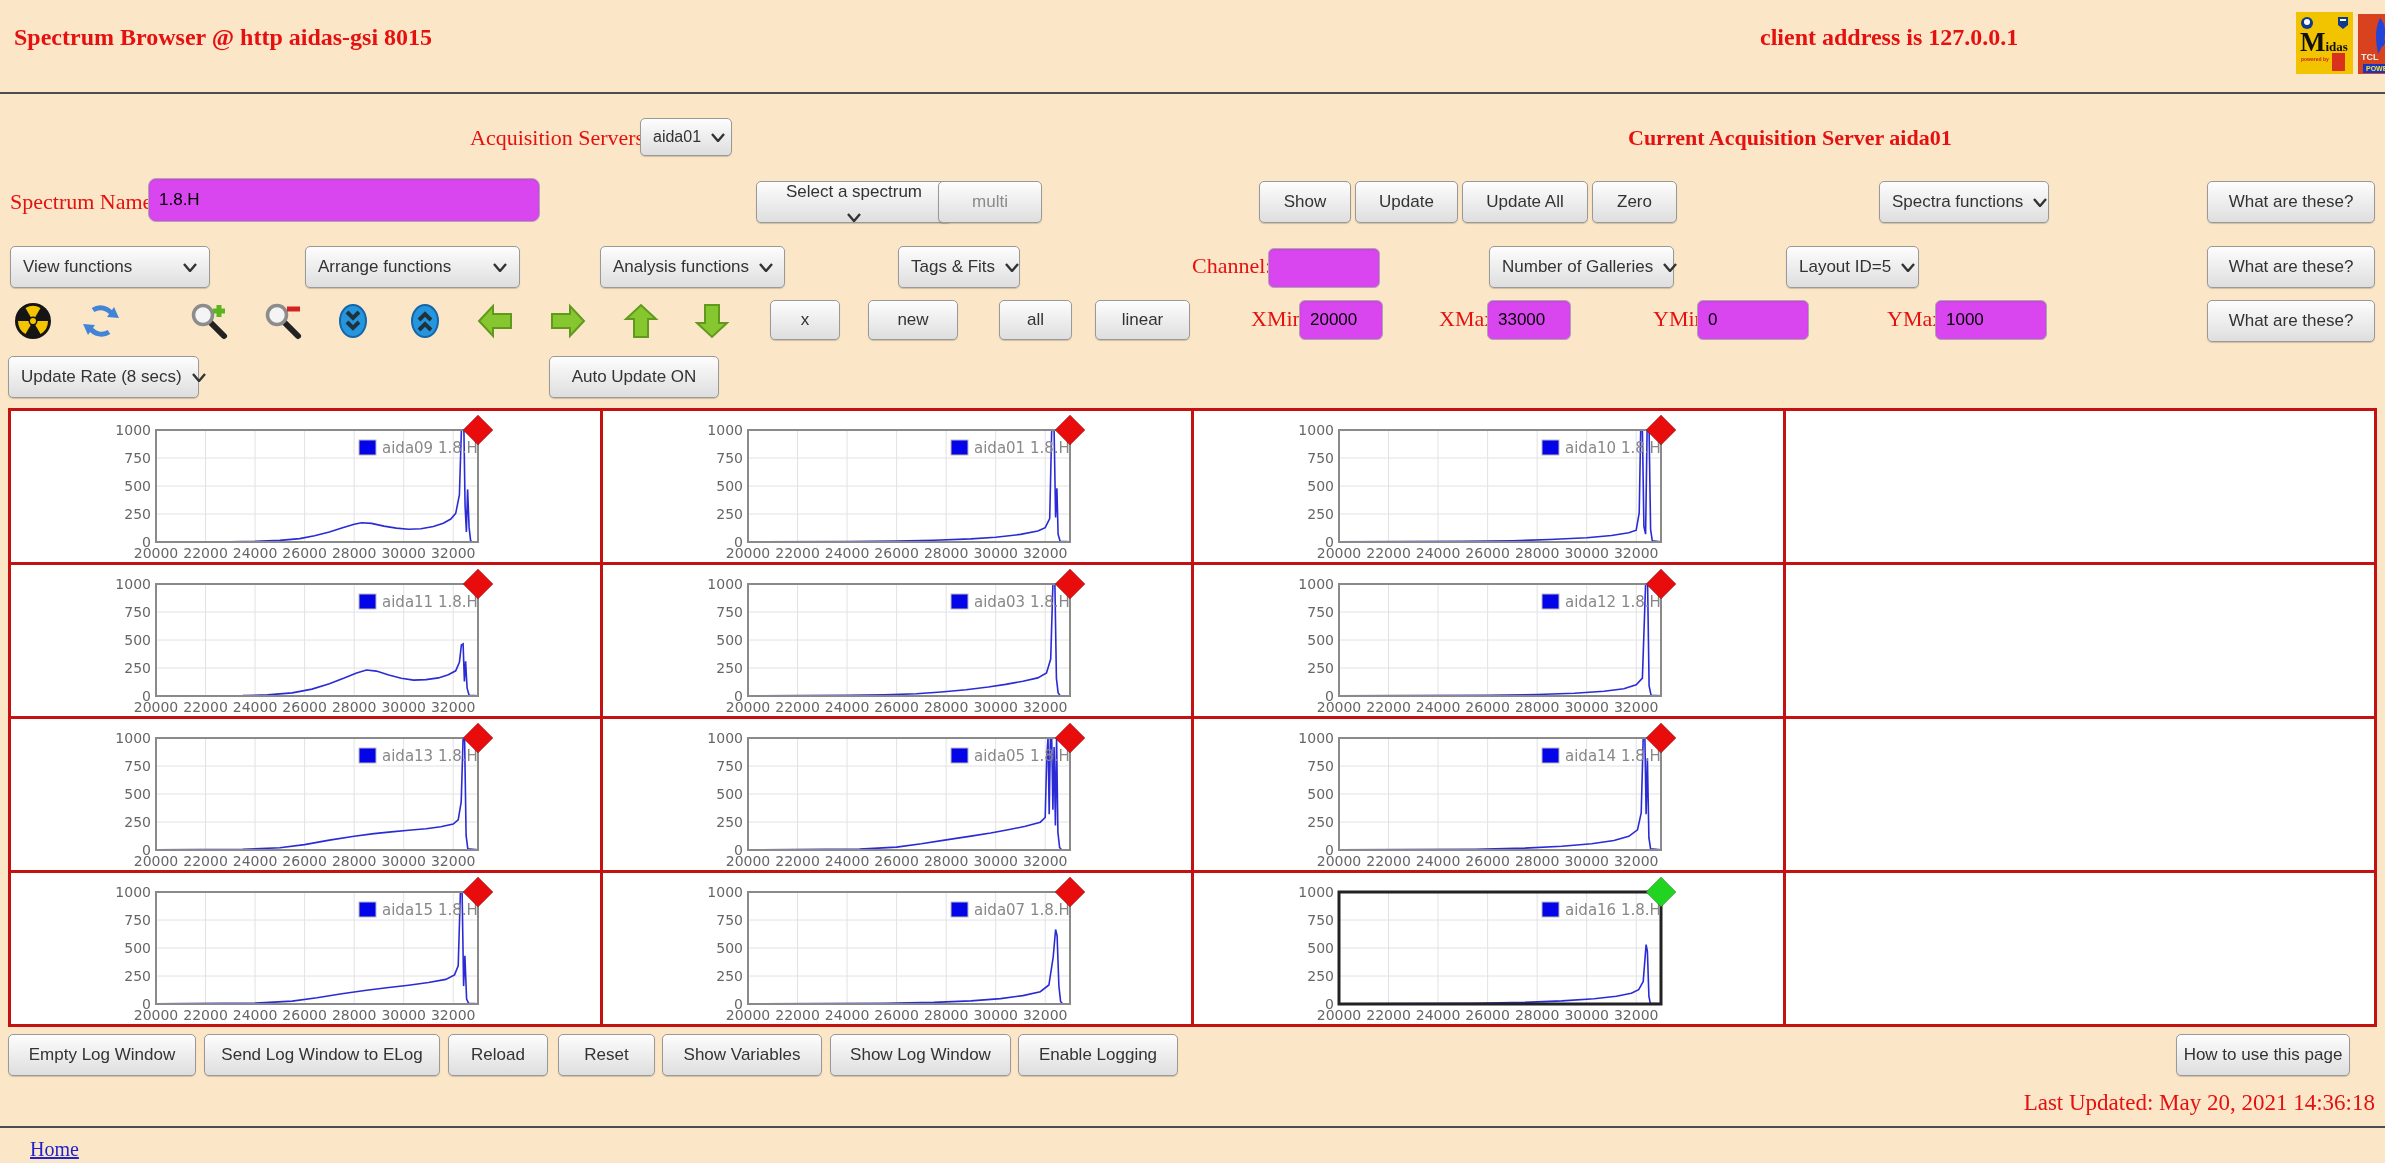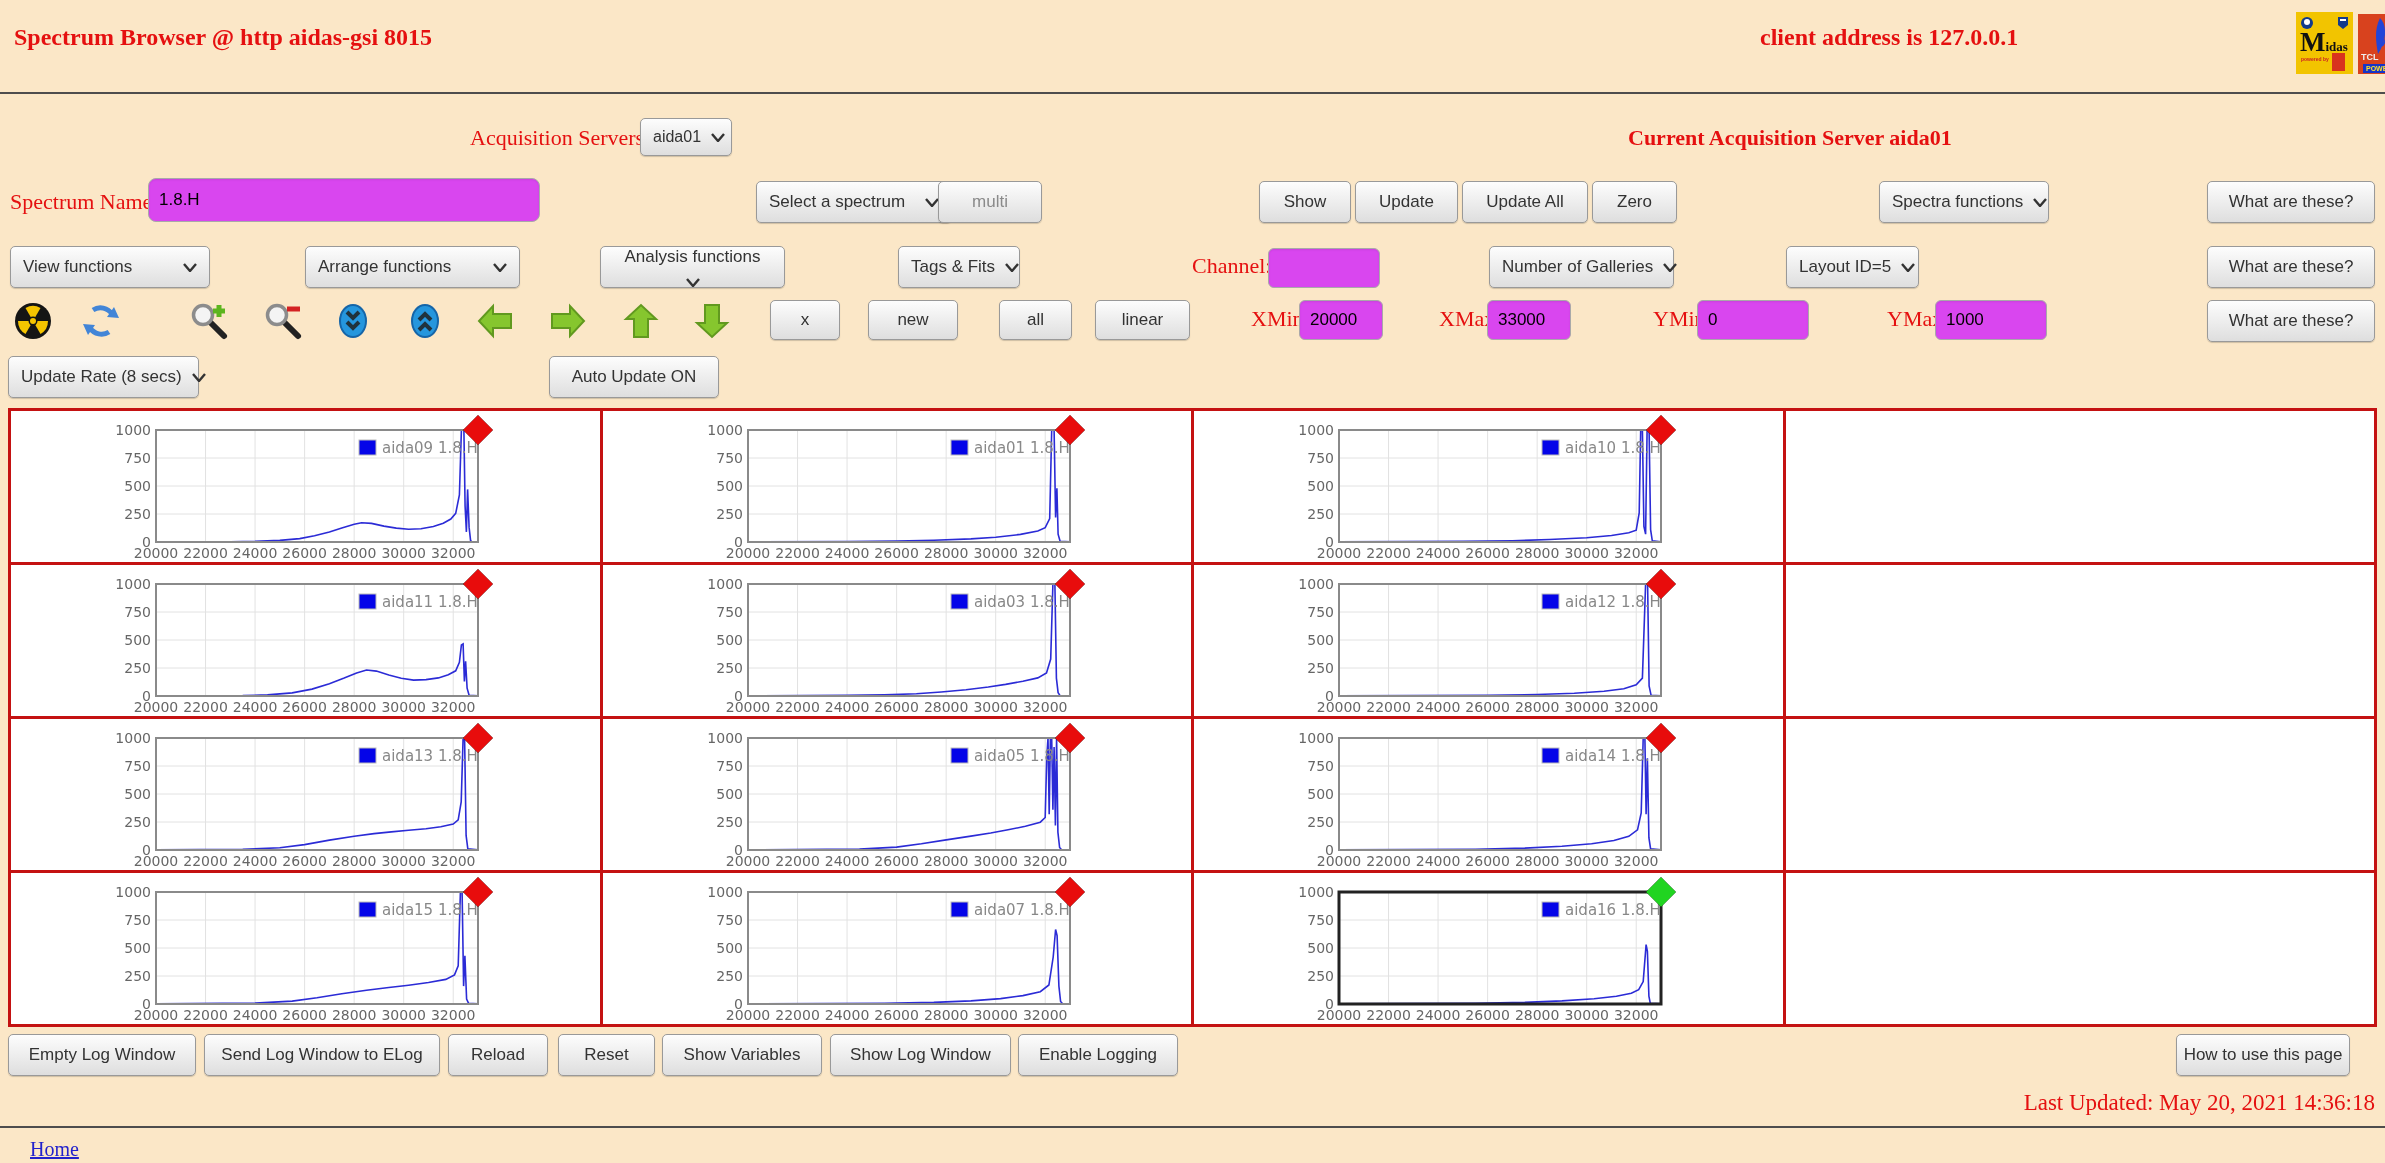--- a/index.html
+++ b/index.html
@@ -90,21 +90,21 @@
     <span class="chev">
         <svg width="14" height="9">
           <path d="M1 1 L7 8 L13 1" stroke="#333" stroke-width="2.4" fill="none"></path>
         </svg>
       </span>
   </div>
   <div class="abs lbl lbl-b" style="left:1628px;top:125px;">Current Acquisition Server aida01</div>
 
   <div class="abs lbl" style="left:10px;top:189px;">Spectrum Name:</div>
   <input class="abs txt" style="left: 148px; top: 178px; width: 392px; height: 44px; border-radius: 8px;" value="1.8.H">
-  <div class="abs btn select" style="left:756px;top:181px;width:196px;">
+  <div class="abs btn select" style="left:756px;top:181px;width:196px;flex-direction:column;">
     <span>Select a spectrum</span>
     <span class="chev">
         <svg width="14" height="9">
           <path d="M1 1 L7 8 L13 1" stroke="#333" stroke-width="2.4" fill="none"></path>
         </svg>
       </span>
   </div>
   <div class="abs btn dim" style="left:938px;top:181px;width:104px;text-align:center;">multi</div>
   <div class="abs btn" style="left:1259px;top:181px;width:92px;">Show</div>
   <div class="abs btn" style="left:1355px;top:181px;width:103px;">Update</div>
@@ -129,21 +129,21 @@
       </span>
   </div>
   <div class="abs btn select" style="left:305px;top:246px;width:215px;">
     <span>Arrange functions</span>
     <span class="chev">
         <svg width="14" height="9">
           <path d="M1 1 L7 8 L13 1" stroke="#333" stroke-width="2.4" fill="none"></path>
         </svg>
       </span>
   </div>
-  <div class="abs btn select" style="left:600px;top:246px;width:185px;flex-direction:column;">
+  <div class="abs btn select" style="left:600px;top:246px;width:185px;">
     <span>Analysis functions</span>
     <span class="chev">
         <svg width="14" height="9">
           <path d="M1 1 L7 8 L13 1" stroke="#333" stroke-width="2.4" fill="none"></path>
         </svg>
       </span>
   </div>
   <div class="abs btn select" style="left:898px;top:246px;width:122px;">
     <span>Tags &amp; Fits</span>
     <span class="chev">

